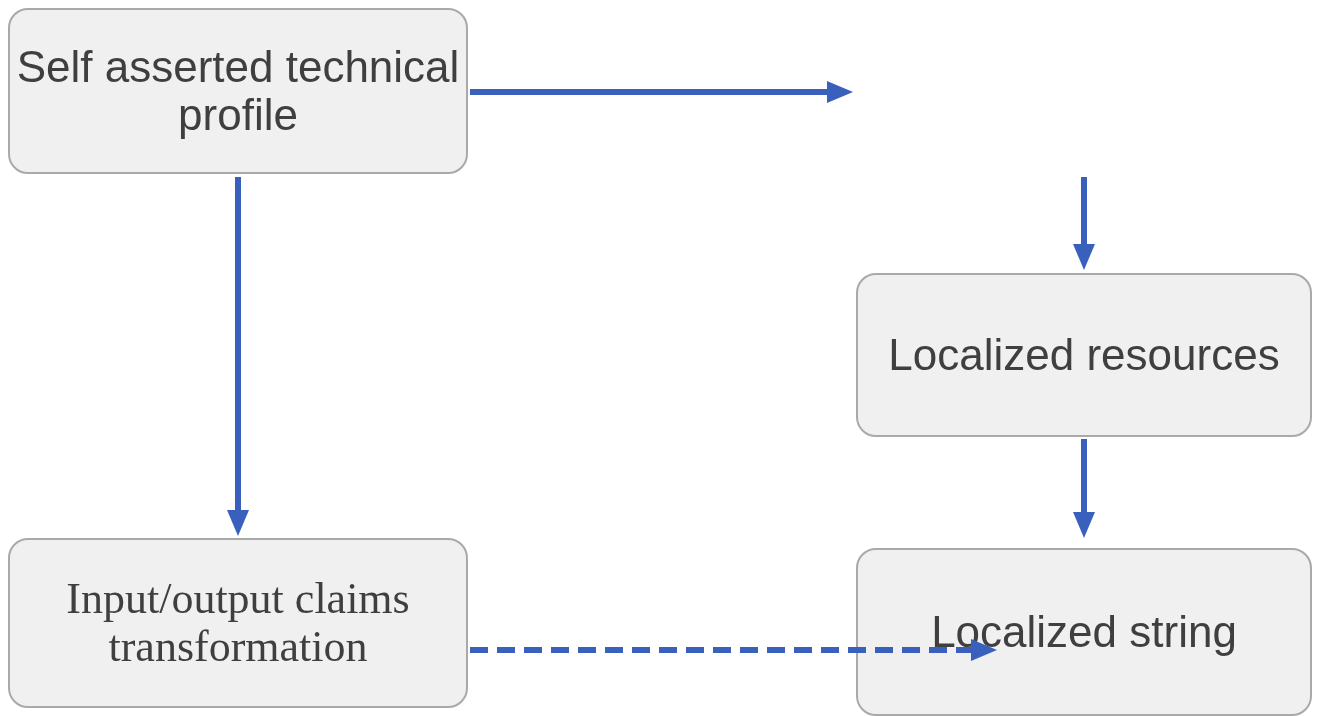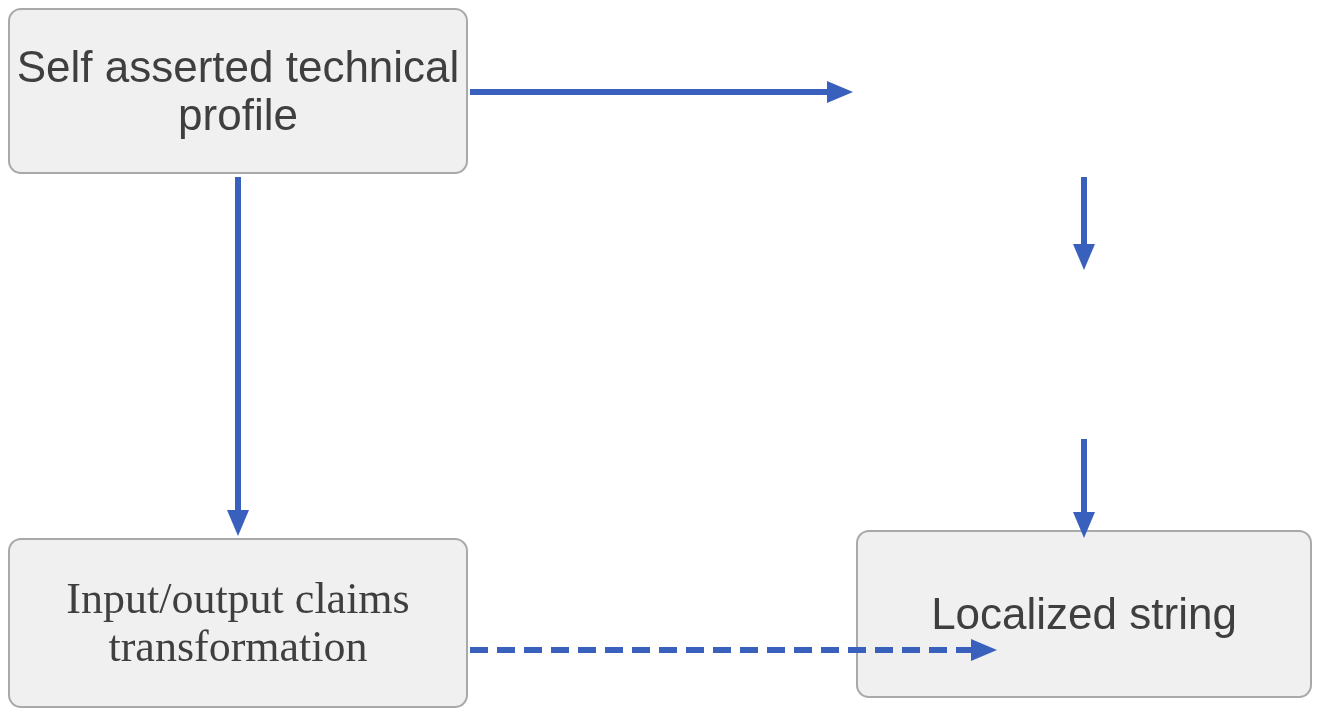--- a/index.html
+++ b/index.html
@@ -9,21 +9,21 @@
     height: 716px;
     background: var(--bg, #ffffff);
     font-family: "Liberation Sans", "DejaVu Sans", sans-serif;
     overflow: hidden;
   }
   .node {
     position: absolute;
     box-sizing: border-box;
     background: var(--box-fill, #F0F0F0);
     border: 2px solid var(--box-border, #A9A9A9);
-    border-radius: 13px;
+    border-radius: 20px;
     display: flex;
     flex-direction: column;
     align-items: center;
     justify-content: center;
     text-align: center;
     color: var(--text, #3F3F3F);
     font-size: 44px;
     line-height: 48px;
     z-index: 1;
   }
@@ -62,23 +62,26 @@
     <line class="arrow-line" marker-end="url(#head)" x1="1084" y1="439" x2="1084" y2="513"></line>
     <line class="arrow-line dashed" marker-end="url(#head)" x1="470" y1="650" x2="972" y2="650"></line>
   </svg>
 
   <div class="node" style="left:8px; top:8px; width:460px; height:166px;">
     <span class="label">Self asserted technical
 profile</span>
   </div>
 
 
+  <div class="node" style="left:856px; top:273px; width:456px; height:164px;">
+    <span class="label">Localized resources</span>
+  </div>
 
   <div class="node" style="left:8px; top:538px; width:460px; height:170px;font-family:Liberation Serif, serif;">
     <span class="label">Input/output claims
 transformation</span>
   </div>
 
-  <div class="node" style="left:856px; top:530px; width:456px; height:168px;">
+  <div class="node" style="left:856px; top:548px; width:456px; height:168px;">
     <span class="label">Localized string</span>
   </div>
 
 </div>
 
 </body></html>

